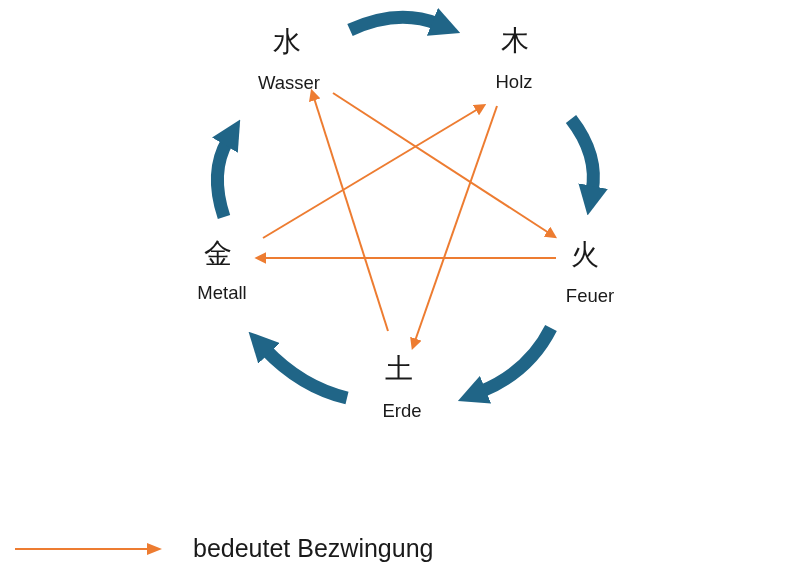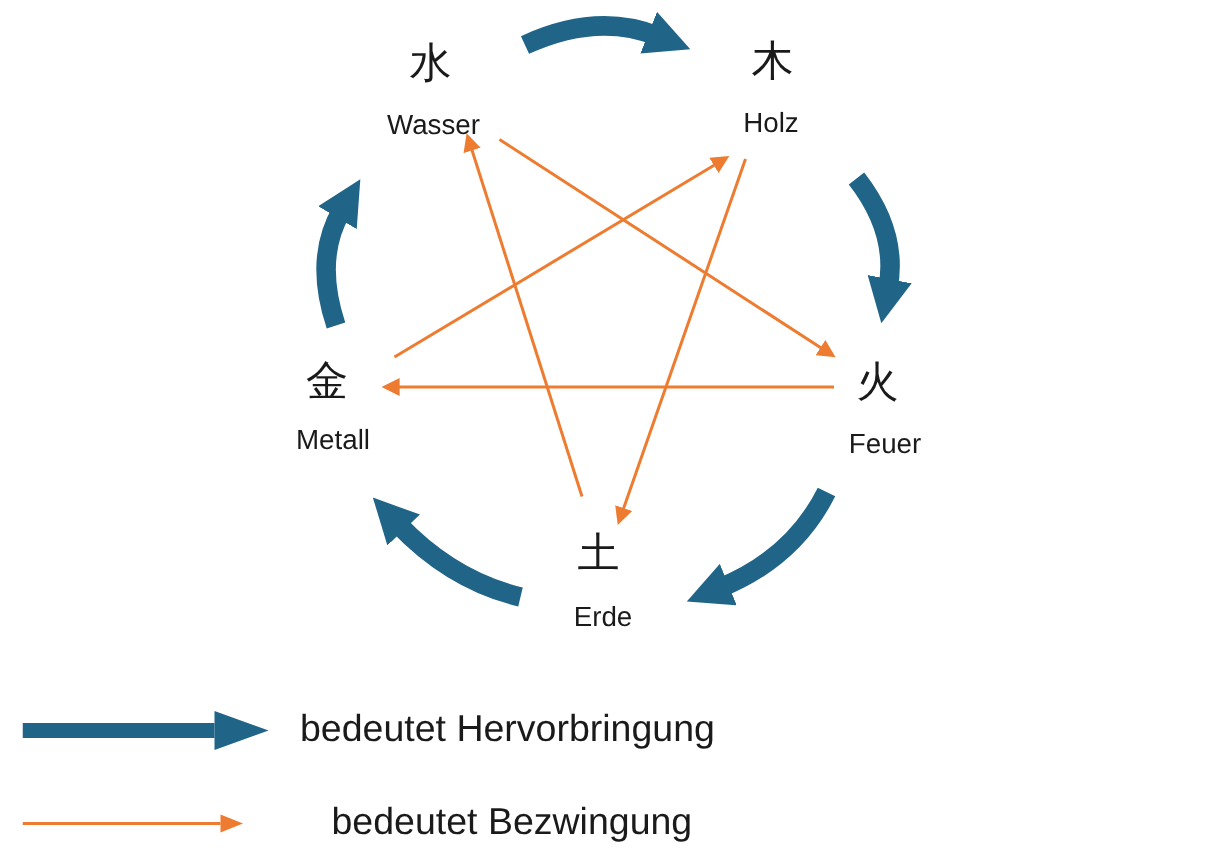--- a/index.html
+++ b/index.html
@@ -3,21 +3,21 @@
 <meta charset="utf-8">
 <style>
   html,body{margin:0;padding:0;background:#ffffff;}
   body{font-family:"Liberation Sans",sans-serif;}
   .stage{position:relative;width:810px;height:573px;background:#fff;overflow:hidden;}
   .diagram-svg{position:absolute;left:0;top:0;}
   .hanzi{font-size:28px;fill:#1a1a1a;}
   .elabel{font-size:18.5px;fill:#1a1a1a;}
   .legend-row{position:absolute;display:flex;align-items:center;}
   .legend-row.row1{left:15px;top:472px;}
-  .legend-row.row2{left:15px;top:534px;gap:28px;}
+  .legend-row.row2{left:15px;top:534px;}
   .legend-text{font-size:25px;color:#1a1a1a;white-space:nowrap;}
   .row1 .legend-text{margin-left:15px;}
   .row2 .legend-text{margin-left:28px;}
 </style>
 </head>
 <body>
 
 <div class="stage">
 
   <svg class="diagram-svg" width="810" height="455" viewBox="0 0 810 455">
@@ -57,29 +57,20 @@
       <text class="elabel" x="590" y="302">Feuer</text>
 
       <text class="hanzi" x="399" y="378">土</text>
       <text class="elabel" x="402" y="417">Erde</text>
 
       <text class="hanzi" x="218" y="263">金</text>
       <text class="elabel" x="222" y="299">Metall</text>
     </g>
   </svg>
 
-  <div class="legend-row row1">
-    <svg width="170" height="28" viewBox="0 0 170 28">
-      <g>
-        <rect x="0" y="9" width="128" height="10" fill="#206587"></rect>
-        <polygon points="128,1 164,14 128,27" fill="#206587"></polygon>
-      </g>
-    </svg>
-    <span class="legend-text">bedeutet Hervorbringung</span>
-  </div>
 
   <div class="legend-row row2">
     <svg width="150" height="26" viewBox="0 0 150 26">
       <line x1="0" y1="13" x2="132" y2="13" stroke-width="2" stroke="#ED7C31"></line>
       <polygon points="132,7 147,13 132,19" fill="#ED7C31"></polygon>
     </svg>
     <span class="legend-text">bedeutet Bezwingung</span>
   </div>
 
 </div>

